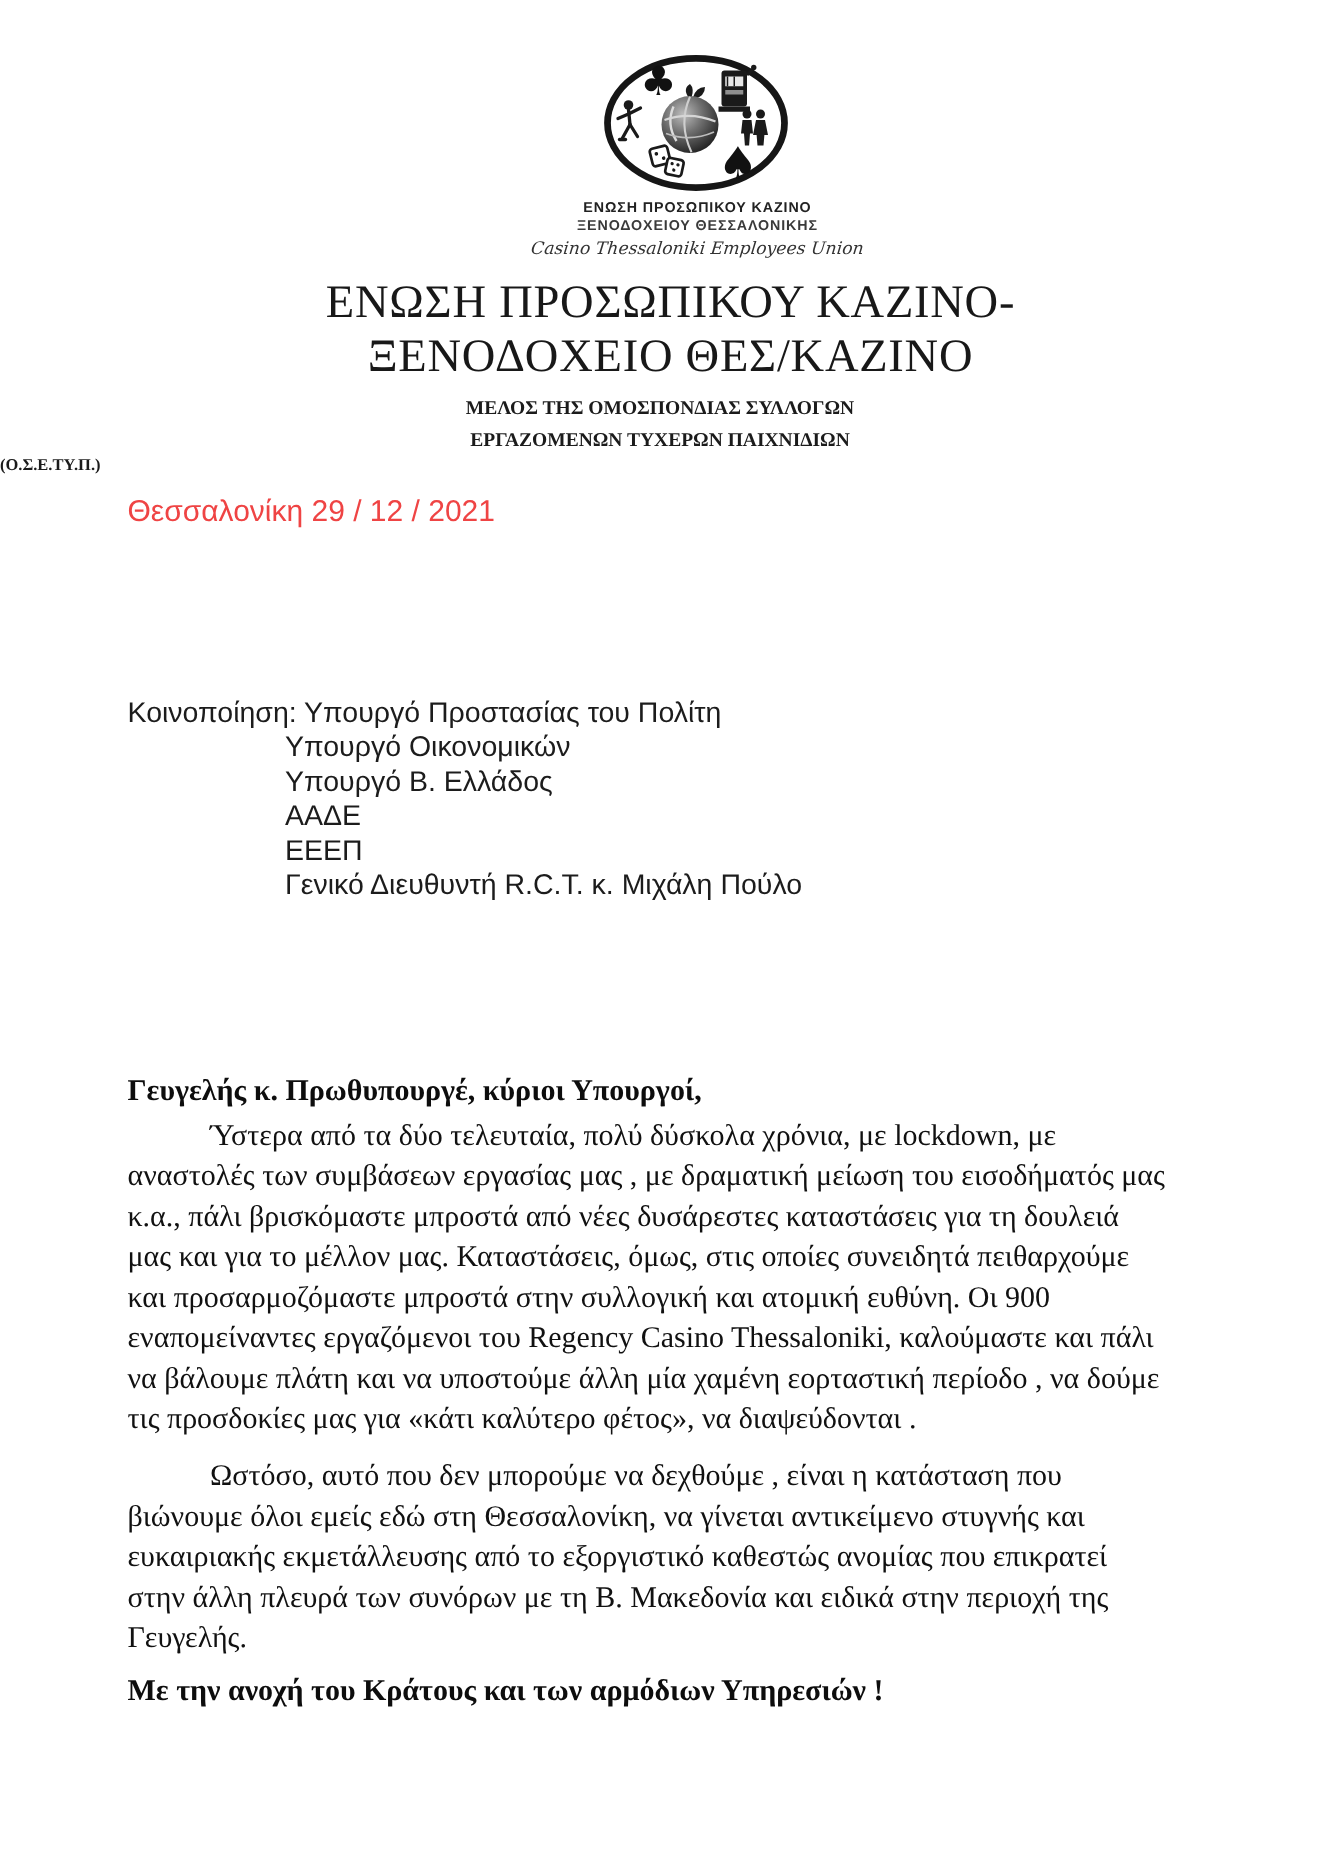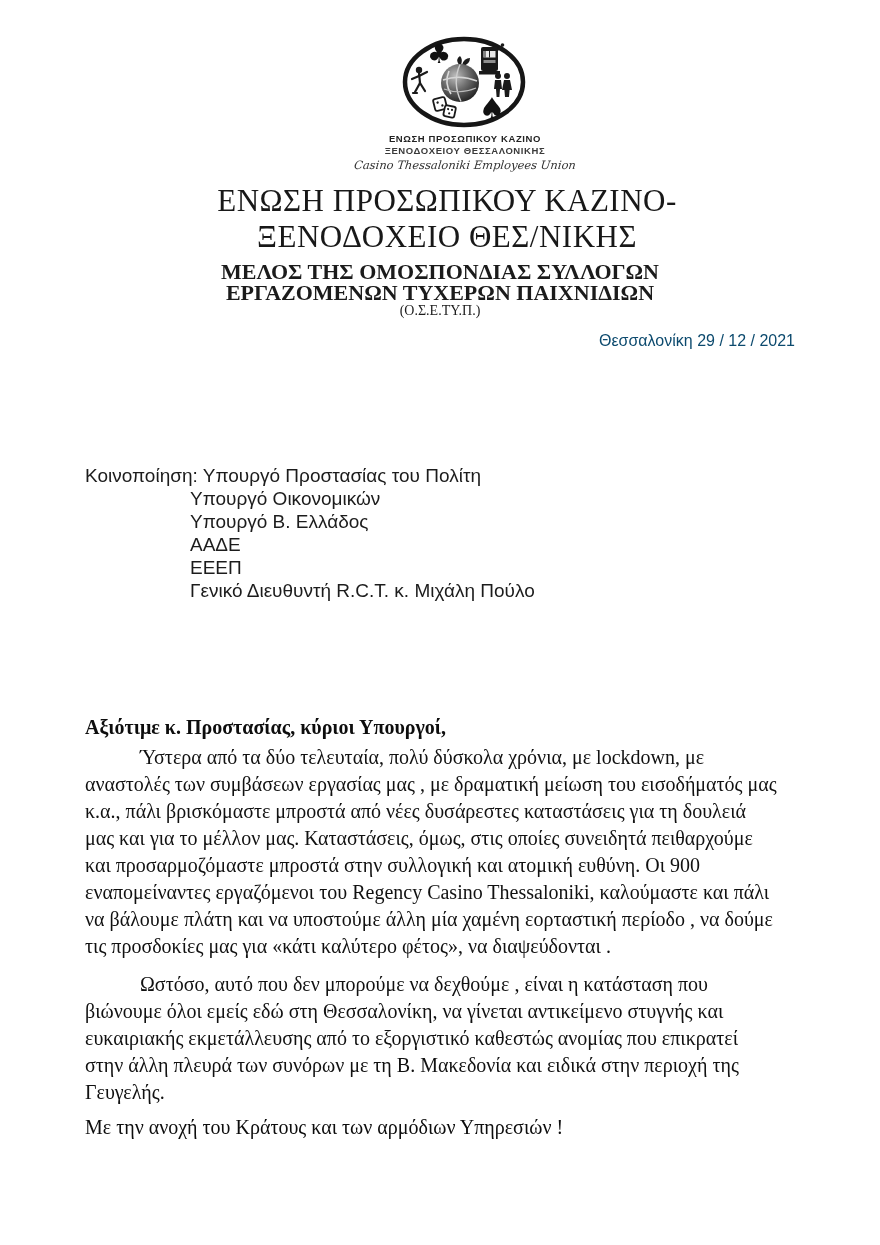--- a/index.html
+++ b/index.html
@@ -49,40 +49,40 @@
     font-size: 31px;
     line-height: 36px;
     letter-spacing: 0.5px;
     color: #181818;
     padding-left: 14px;
   }
   .head-subtitle {
     margin-top: 6px;
     text-align: center;
     font-weight: bold;
-    font-size: 22px;
+    font-size: 13px;
     line-height: 21px;
     color: #1b1b1b;
   }
   .head-subtitle-abbr {
-    text-align: center;
-    font-weight: normal;
-    font-size: 14px;
+    text-align: left;
+    font-weight: bold;
+    font-size: 11px;
     line-height: 15px;
     color: #1b1b1b;
   }
   
   .content { margin: 0 85px; }
   .date-line {
     margin-top: 11px;
-    text-align: right;
+    text-align: left;
     font-family: "Liberation Sans", sans-serif;
-    font-size: 16px;
+    font-size: 20px;
     line-height: 24px;
-    color: #0c4a6e;
+    color: #ef4444;
   }
   
   .recipients {
     margin-top: 111px;
     font-family: "Liberation Sans", sans-serif;
     font-size: 19px;
     line-height: 23px;
     color: #1c1c1c;
   }
   .recipient-line.indented { padding-left: 105px; }
@@ -98,21 +98,21 @@
     white-space: pre;
     text-indent: 55px;
     font-size: 20px;
     line-height: 27px;
     color: #111;
   }
   .paragraph.p1 { margin-top: 4px; }
   .paragraph.p2 { margin-top: 11px; }
   .closing {
     margin-top: 8px;
-    font-weight: normal;
+    font-weight: bold;
     font-size: 20px;
     line-height: 27px;
     color: #0d0d0d;
   }
 </style>
 </head>
 <body>
 
 <div class="page">
 
@@ -184,42 +184,42 @@
 
       <text x="90" y="83" font-size="30" text-anchor="middle" fill="#111" font-family="DejaVu Sans, sans-serif">♠</text>
     </svg>
     <div class="logo-cap first">ΕΝΩΣΗ ΠΡΟΣΩΠΙΚΟΥ ΚΑΖΙΝΟ</div>
     <div class="logo-cap second">ΞΕΝΟΔΟΧΕΙΟΥ ΘΕΣΣΑΛΟΝΙΚΗΣ</div>
     <div class="logo-cursive">Casino Thessaloniki Employees Union</div>
   </div>
 
   <div class="head-title">
     <div>ΕΝΩΣΗ ΠΡΟΣΩΠΙΚΟΥ ΚΑΖΙΝΟ-</div>
-    <div>ΞΕΝΟΔΟΧΕΙΟ ΘΕΣ/ΝΙΚΗΣ</div>
+    <div>ΞΕΝΟΔΟΧΕΙΟ ΘΕΣ/ΚΑΖΙΝΟ</div>
   </div>
   <div class="head-subtitle">
     <div>ΜΕΛΟΣ ΤΗΣ ΟΜΟΣΠΟΝΔΙΑΣ ΣΥΛΛΟΓΩΝ</div>
     <div>ΕΡΓΑΖΟΜΕΝΩΝ ΤΥΧΕΡΩΝ ΠΑΙΧΝΙΔΙΩΝ</div>
   </div>
   <div class="head-subtitle-abbr">(Ο.Σ.Ε.ΤΥ.Π.)</div>
 
   <div class="content">
 
     <div class="date-line">Θεσσαλονίκη 29 / 12 / 2021</div>
 
     <div class="recipients">
       <div class="recipient-line">Κοινοποίηση: Υπουργό Προστασίας του Πολίτη</div>
       <div class="recipient-line indented">Υπουργό Οικονομικών</div>
       <div class="recipient-line indented">Υπουργό Β. Ελλάδος</div>
       <div class="recipient-line indented">ΑΑΔΕ</div>
       <div class="recipient-line indented">ΕΕΕΠ</div>
       <div class="recipient-line indented">Γενικό Διευθυντή  R.C.T. κ. Μιχάλη Πούλο</div>
     </div>
 
-    <div class="salutation">Αξιότιμε κ. Προστασίας, κύριοι Υπουργοί,</div>
+    <div class="salutation">Γευγελής κ. Πρωθυπουργέ, κύριοι Υπουργοί,</div>
 
     <div class="paragraph p1">Ύστερα από τα δύο τελευταία, πολύ δύσκολα χρόνια, με lockdown, με
 αναστολές των συμβάσεων εργασίας μας , με δραματική μείωση του εισοδήματός μας
 κ.α., πάλι βρισκόμαστε μπροστά από νέες δυσάρεστες καταστάσεις για τη δουλειά
 μας και για το μέλλον μας. Καταστάσεις, όμως, στις οποίες συνειδητά πειθαρχούμε
 και προσαρμοζόμαστε μπροστά στην συλλογική και ατομική ευθύνη. Οι 900
 εναπομείναντες εργαζόμενοι του Regency Casino Thessaloniki, καλούμαστε και πάλι
 να βάλουμε πλάτη και να υποστούμε άλλη μία χαμένη εορταστική περίοδο , να δούμε
 τις προσδοκίες μας για «κάτι καλύτερο φέτος», να διαψεύδονται .</div>
 

